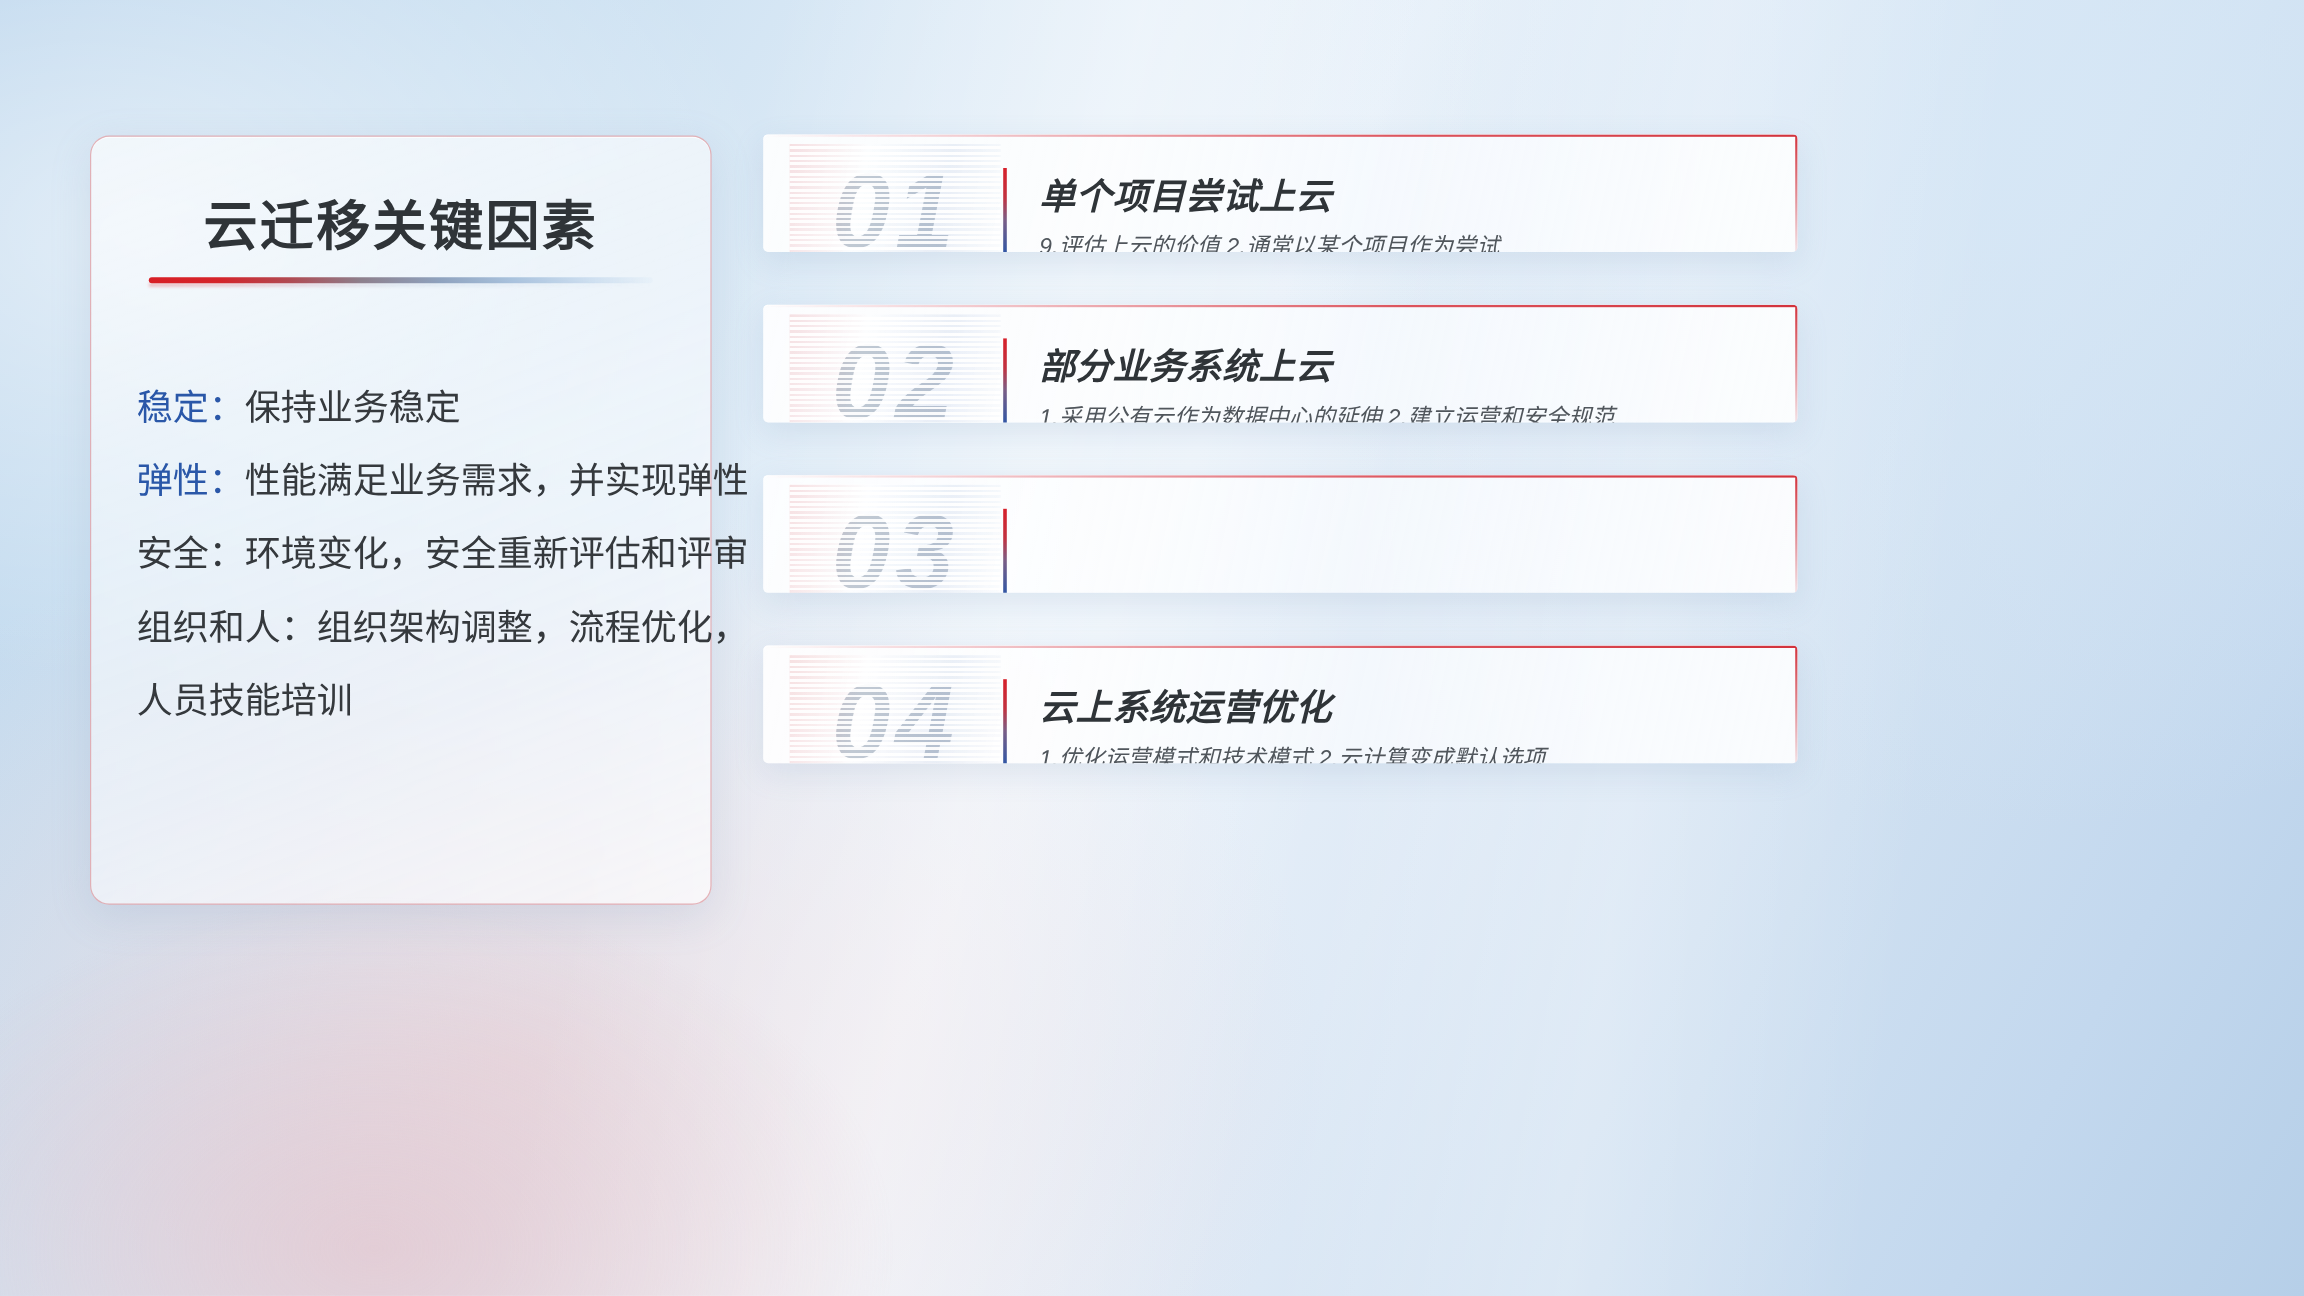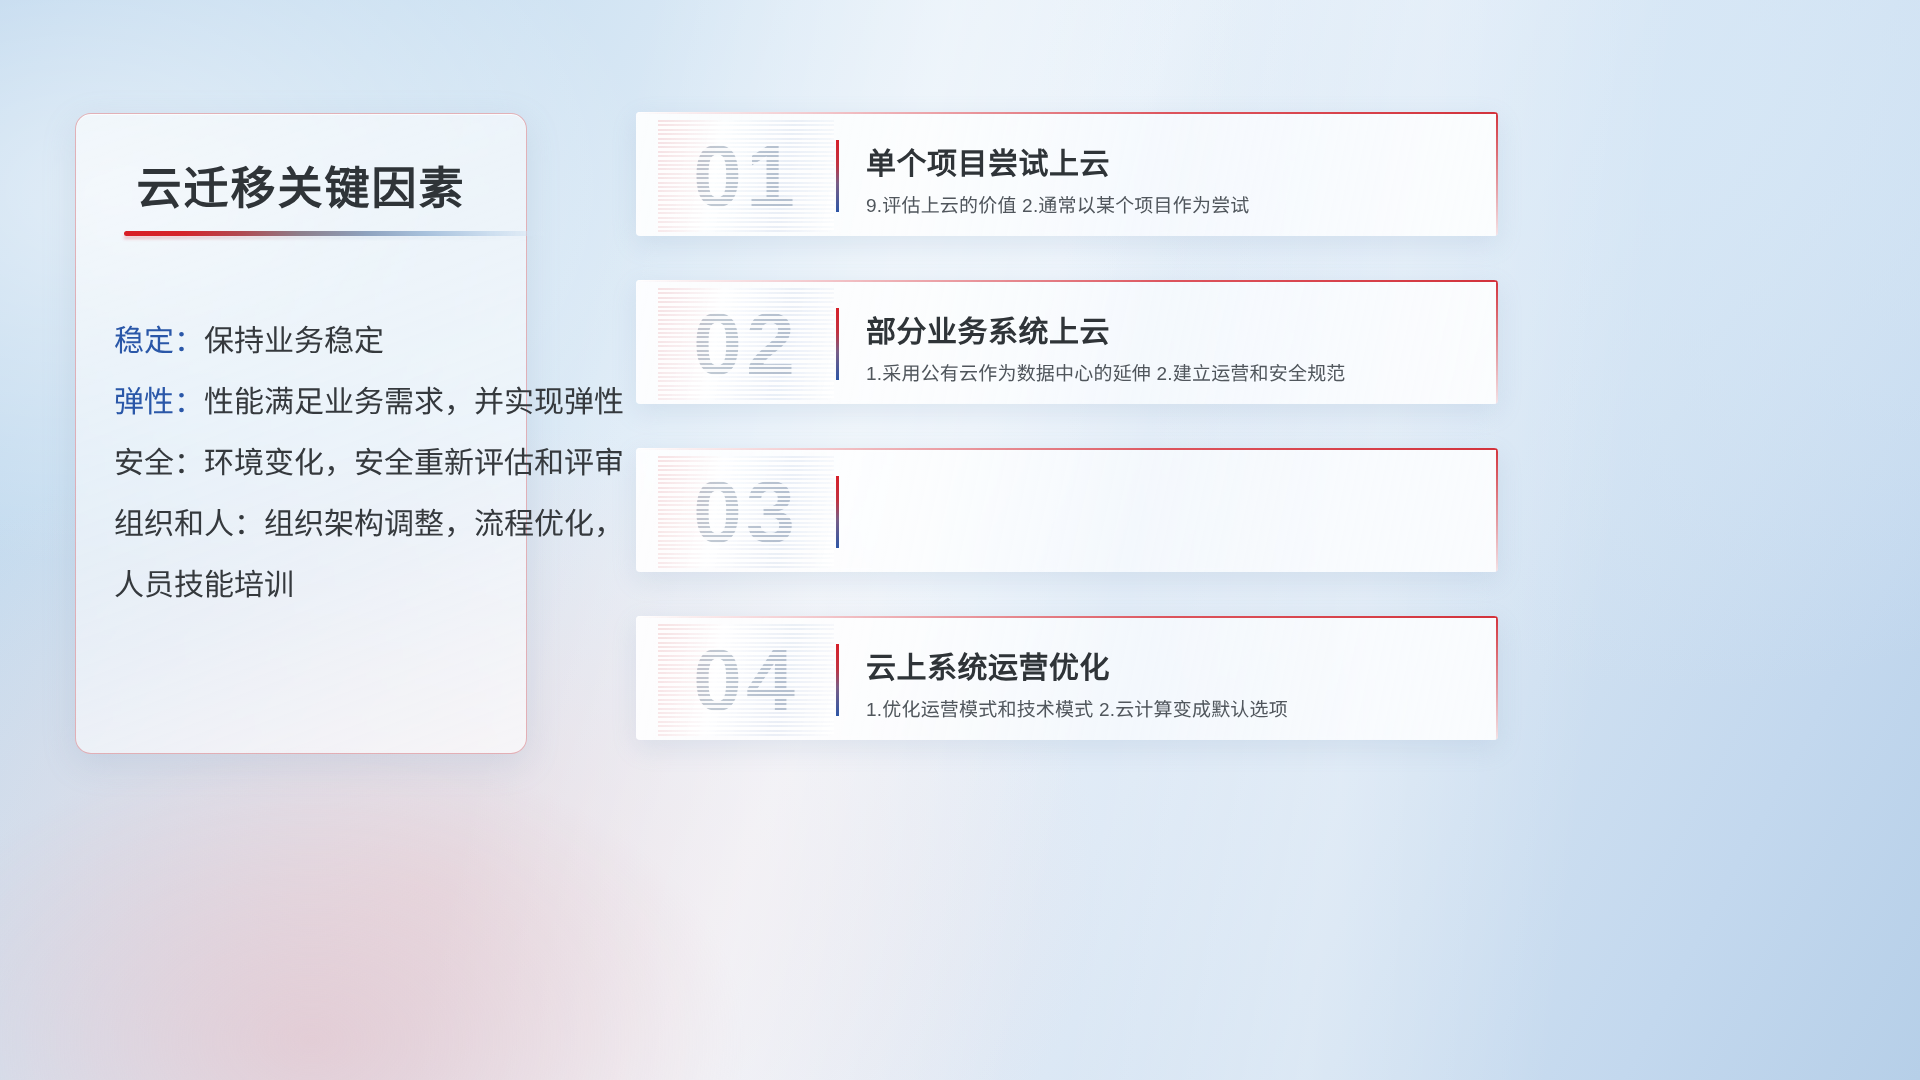--- a/index.html
+++ b/index.html
@@ -41,21 +41,21 @@
     content:"";
     position:absolute; left:0; bottom:0; width:58%; height:46%;
     background:radial-gradient(620px 420px at 28% 92%, rgba(226,186,195,.50) 0%, rgba(226,186,195,0) 70%);
     pointer-events:none;
   }
 
   
   .left-panel{
     position:absolute;
     left:75px; top:113px;
-    width:452px; height:641px;
+    width:518px; height:641px;
     border-radius:16px;
     border:1px solid rgba(214,120,128,.55);
     background:linear-gradient(160deg,
        rgba(255,255,255,.62) 0%,
        rgba(255,255,255,.50) 35%,
        rgba(250,252,255,.58) 70%,
        rgba(255,255,255,.66) 100%);
     box-shadow:0 10px 34px rgba(120,150,185,.18), inset 0 1px 0 rgba(255,255,255,.7);
     backdrop-filter:blur(2px);
     padding-left:40px;
@@ -98,31 +98,32 @@
   .panel-row.accent .lbl{ color:#2a57a8; }
 
   
   .cards{
     position:absolute;
     left:636px; top:112px;
     width:862px;
   }
   .card{
     position:relative;
-    height:124px;
+    height:98px;
     margin-bottom:44px;
     border-radius:4px;
     overflow:hidden;
     background:linear-gradient(102deg,
       rgba(255,255,255,.90) 0%,
       rgba(255,255,255,.80) 30%,
       rgba(250,252,255,.72) 58%,
       rgba(255,255,255,.88) 100%);
     box-shadow:0 8px 26px rgba(120,150,185,.16), inset 0 1px 0 rgba(255,255,255,.85);
     backdrop-filter:blur(2px);
+    font-style:italic;
   }
   .card::before{          
     content:"";
     position:absolute; left:0; right:0; top:0; height:2px;
     background:linear-gradient(90deg,
       rgba(240,180,185,0) 0%,
       rgba(232,150,158,.55) 22%,
       rgba(216,60,70,.88) 62%,
       rgba(208,40,50,.95) 100%);
   }

